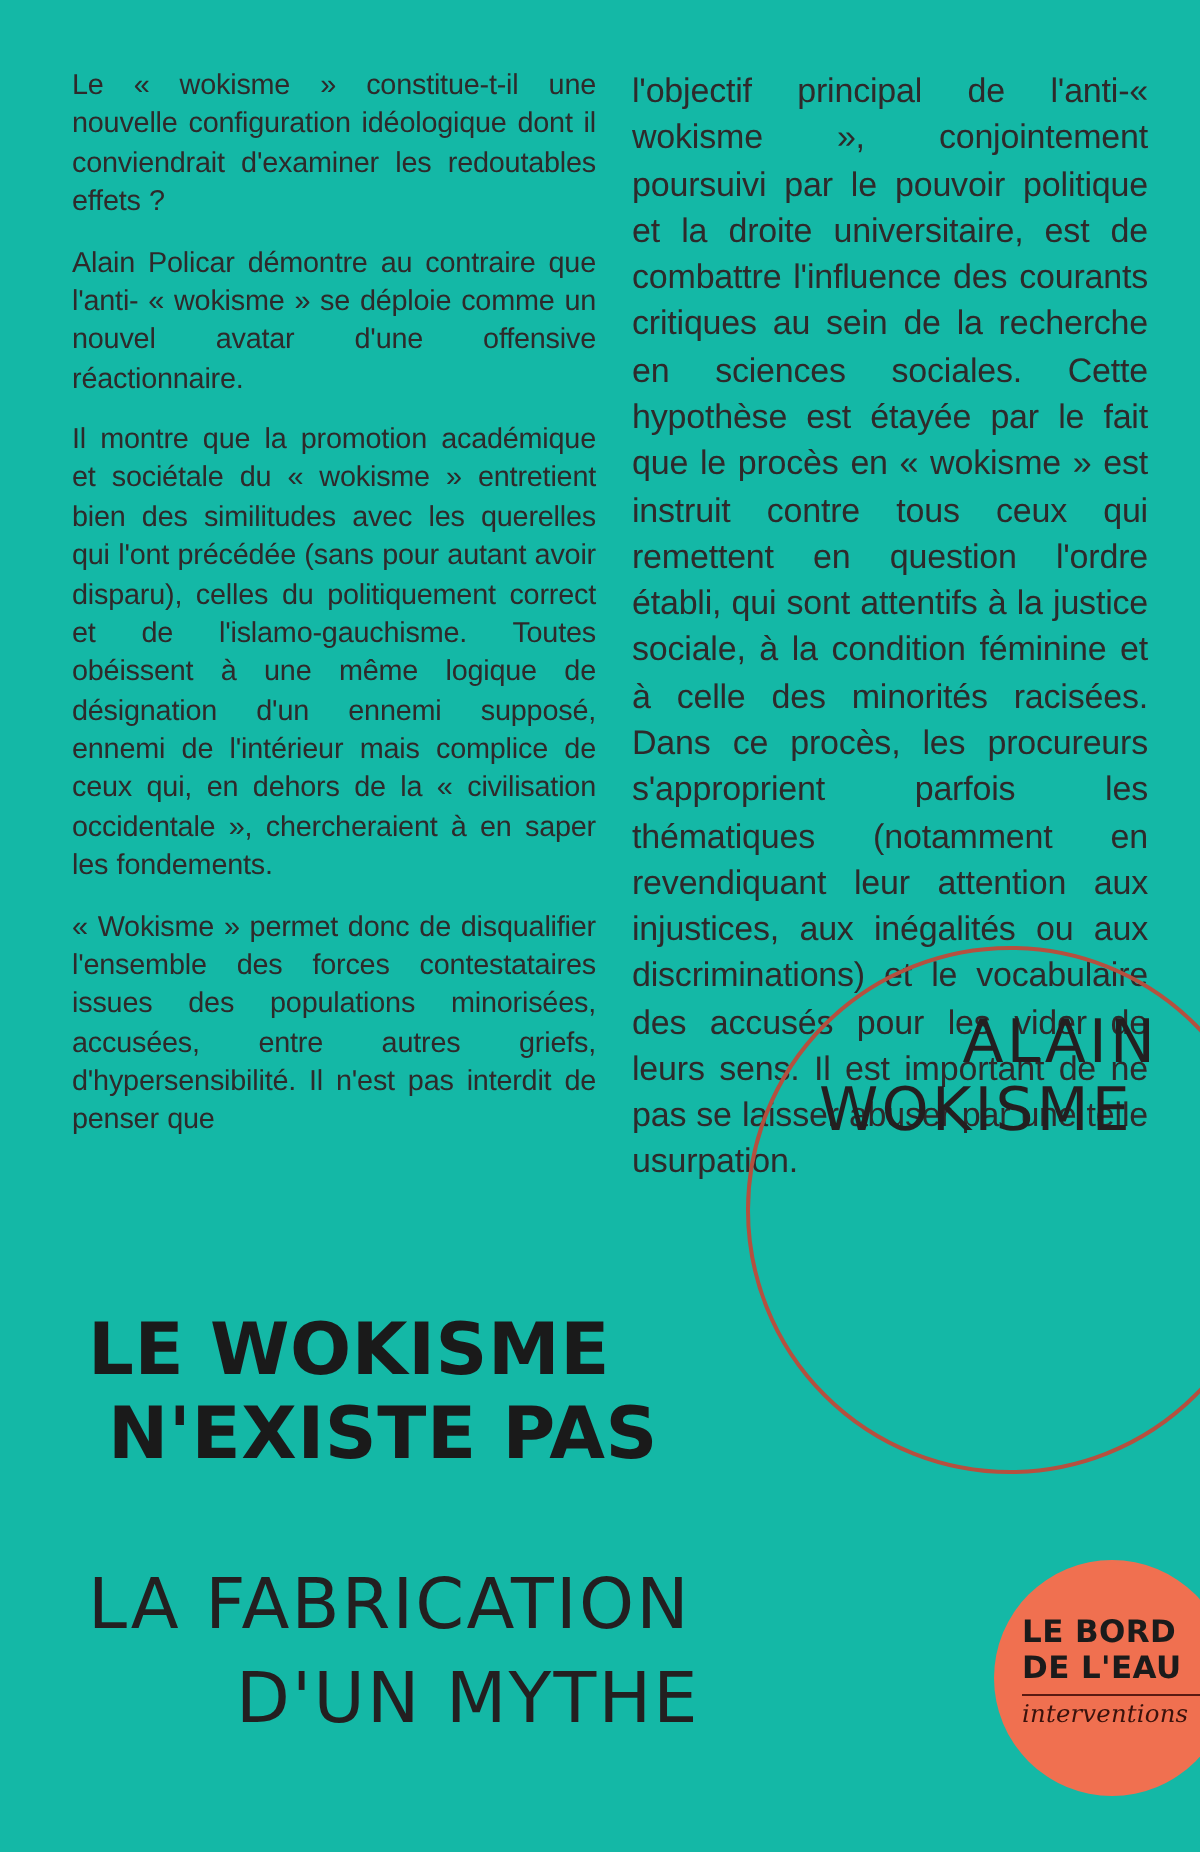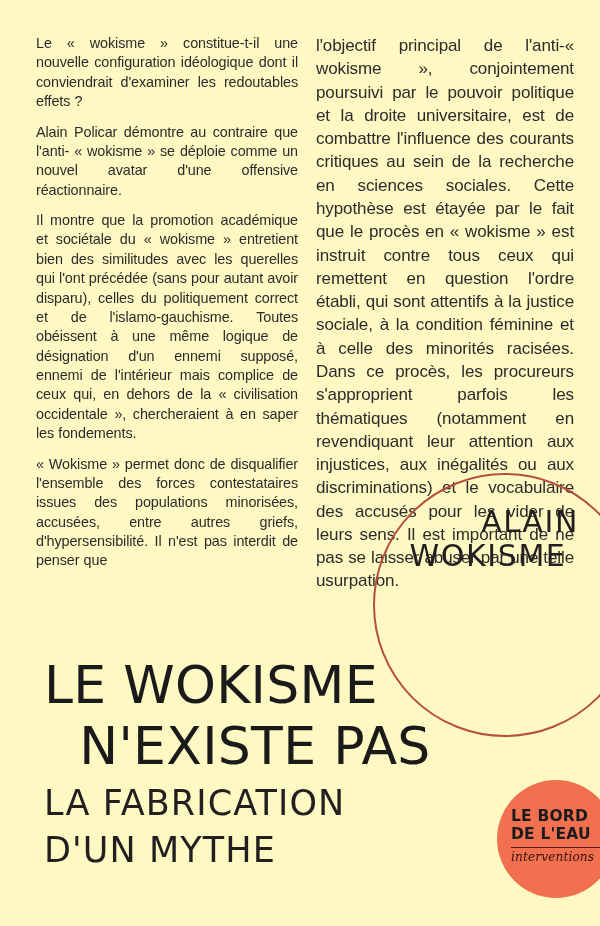--- a/index.html
+++ b/index.html
@@ -4,21 +4,21 @@
 <style>
   html, body {
     margin: 0;
     padding: 0;
     background: #ffffff;
   }
   #cover {
     position: relative;
     width: 600px;
     height: 926px;
-    background: #fef9c3;
+    background: #14b8a6;
     overflow: hidden;
     font-family: "Liberation Sans", sans-serif;
     color: #231f20;
   }
 
   
   #blurb {
     position: absolute;
     left: 0;
     top: 0;
@@ -102,47 +102,47 @@
 
   
   #title-block {
     position: absolute;
     left: 44px;
     top: 655px;
     width: 400px;
   }
   .title-line {
     font-family: "DejaVu Sans", sans-serif;
-    font-weight: normal;
-    font-size: 52px;
+    font-weight: bold;
+    font-size: 36px;
     letter-spacing: 0.3px;
     line-height: 1.18;
     color: #1a1a1a;
     white-space: nowrap;
   }
   .title-line.t1 { text-align: left;  margin-left: 0px; }
-  .title-line.t2 { text-align: center;  margin-left: 22px; }
+  .title-line.t2 { text-align: left;  margin-left: 10px; }
 
   #subtitle-block {
     position: absolute;
     left: 44px;
     top: 780px;
     width: 400px;
   }
   .subtitle-line {
     font-family: "DejaVu Sans", sans-serif;
     font-weight: 400;
     font-size: 35px;
     letter-spacing: 1.1px;
     line-height: 1.35;
     color: #231f20;
     white-space: nowrap;
   }
   .subtitle-line.s1 { margin-left: 0px; }
-  .subtitle-line.s2 { }
+  .subtitle-line.s2 { margin-left: 74px; }
 
   
   #publisher-logo {
     position: absolute;
     left: 497px;
     top: 780px;
     width: 118px;
     height: 118px;
     border-radius: 50%;
     background: #f07050;

